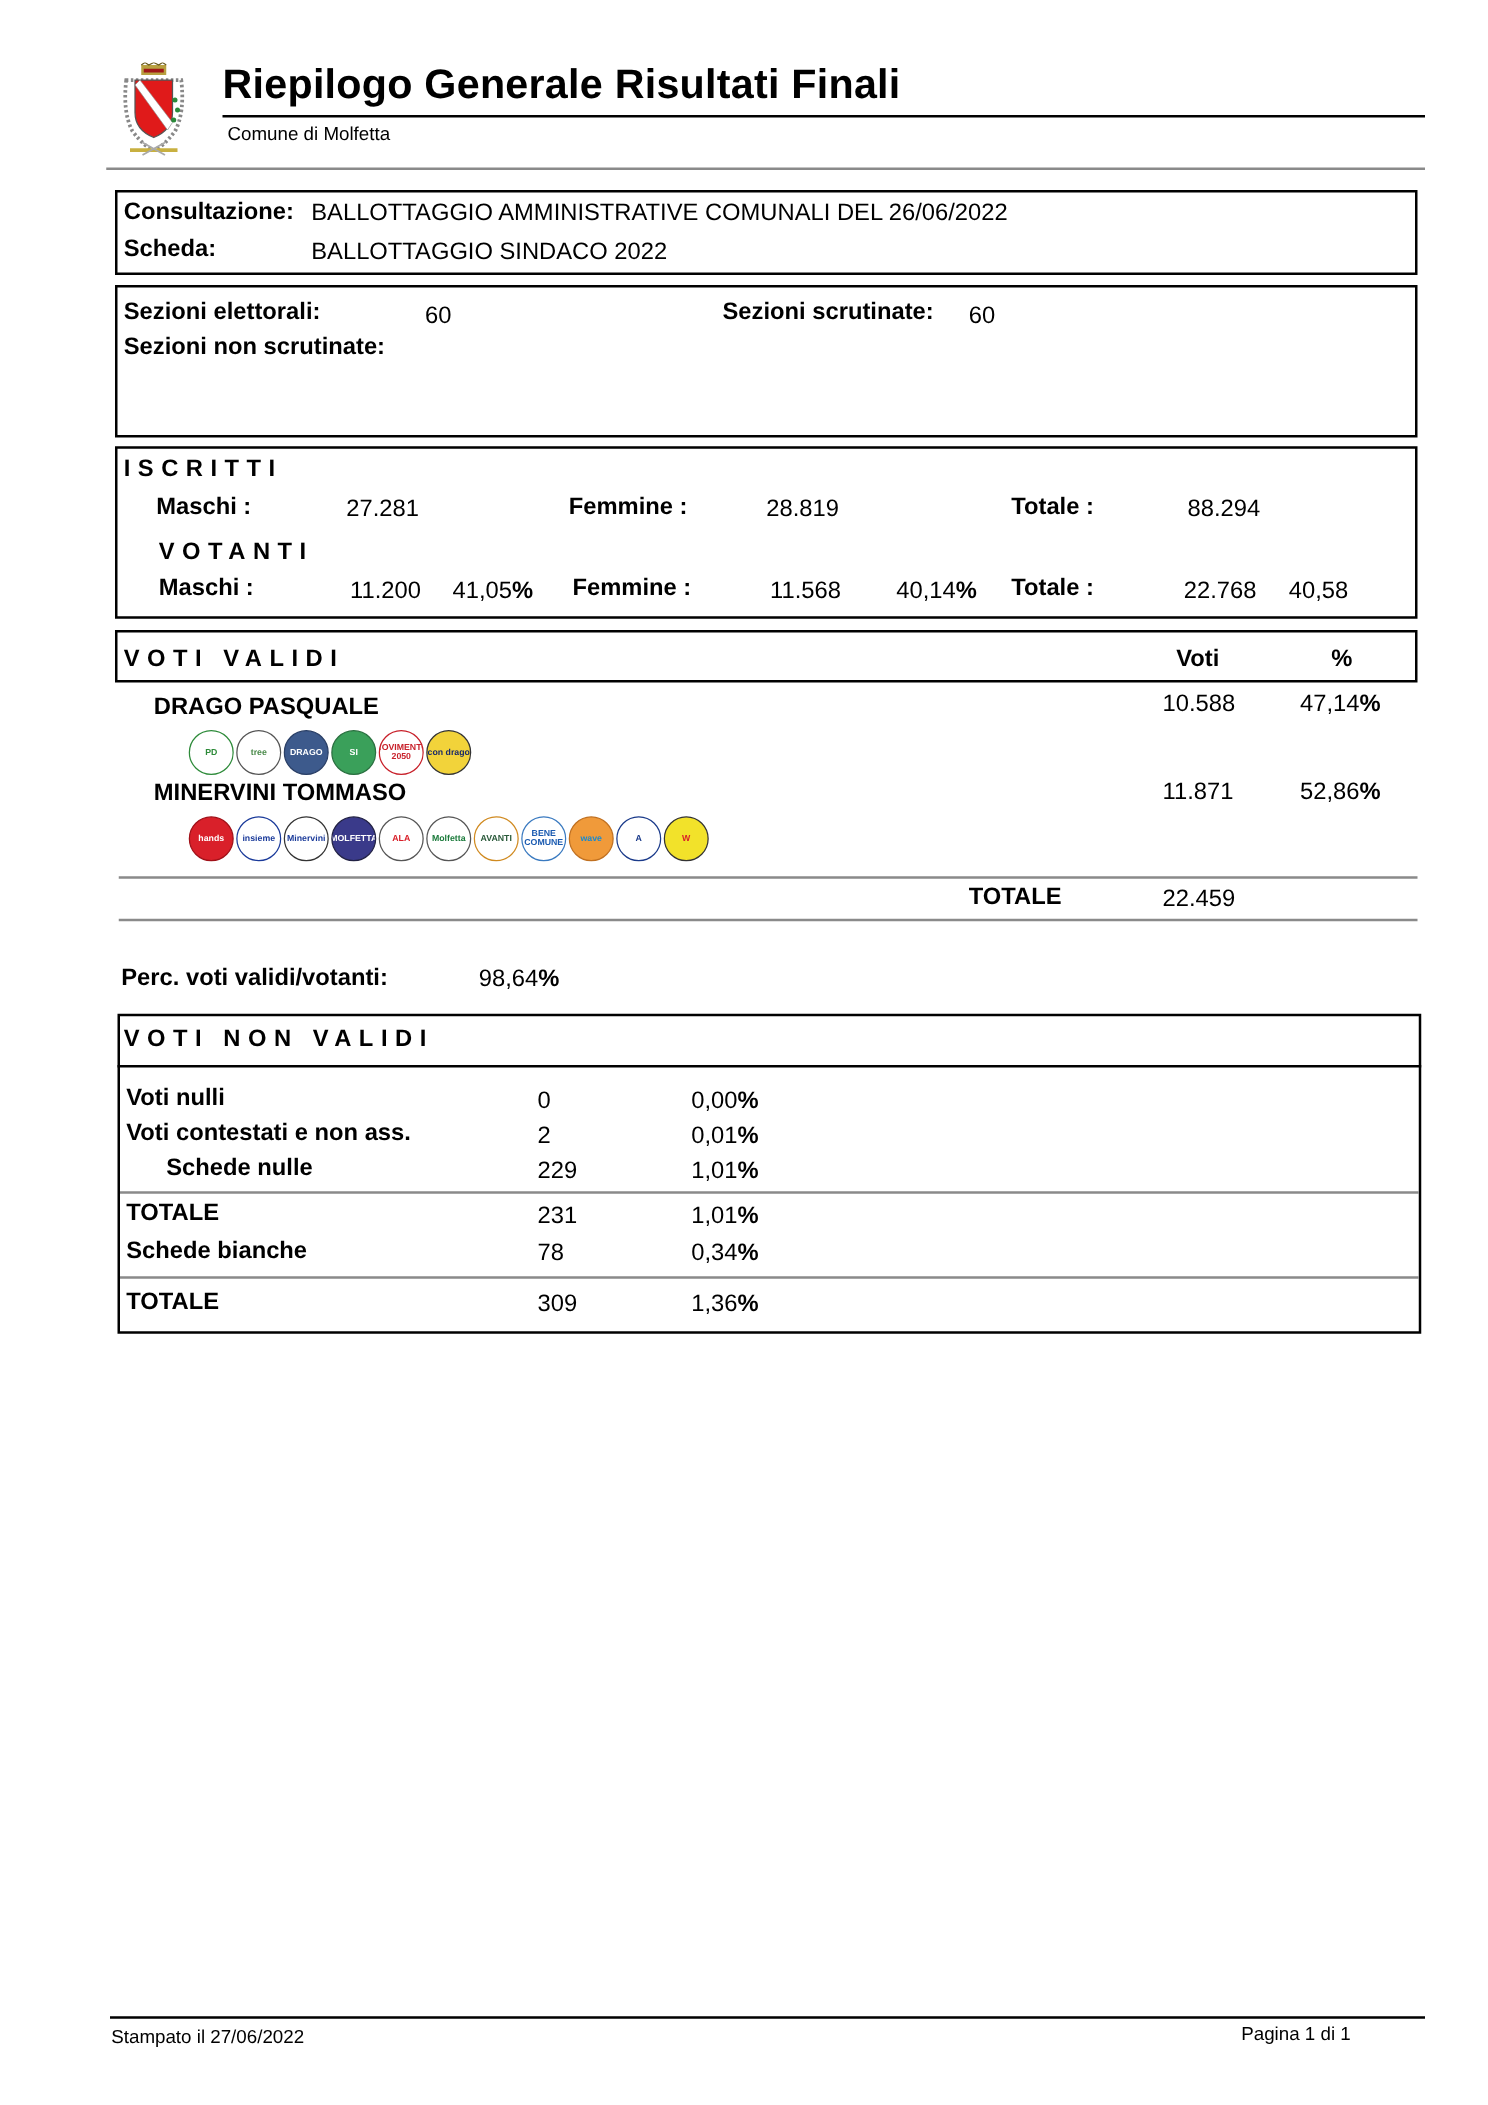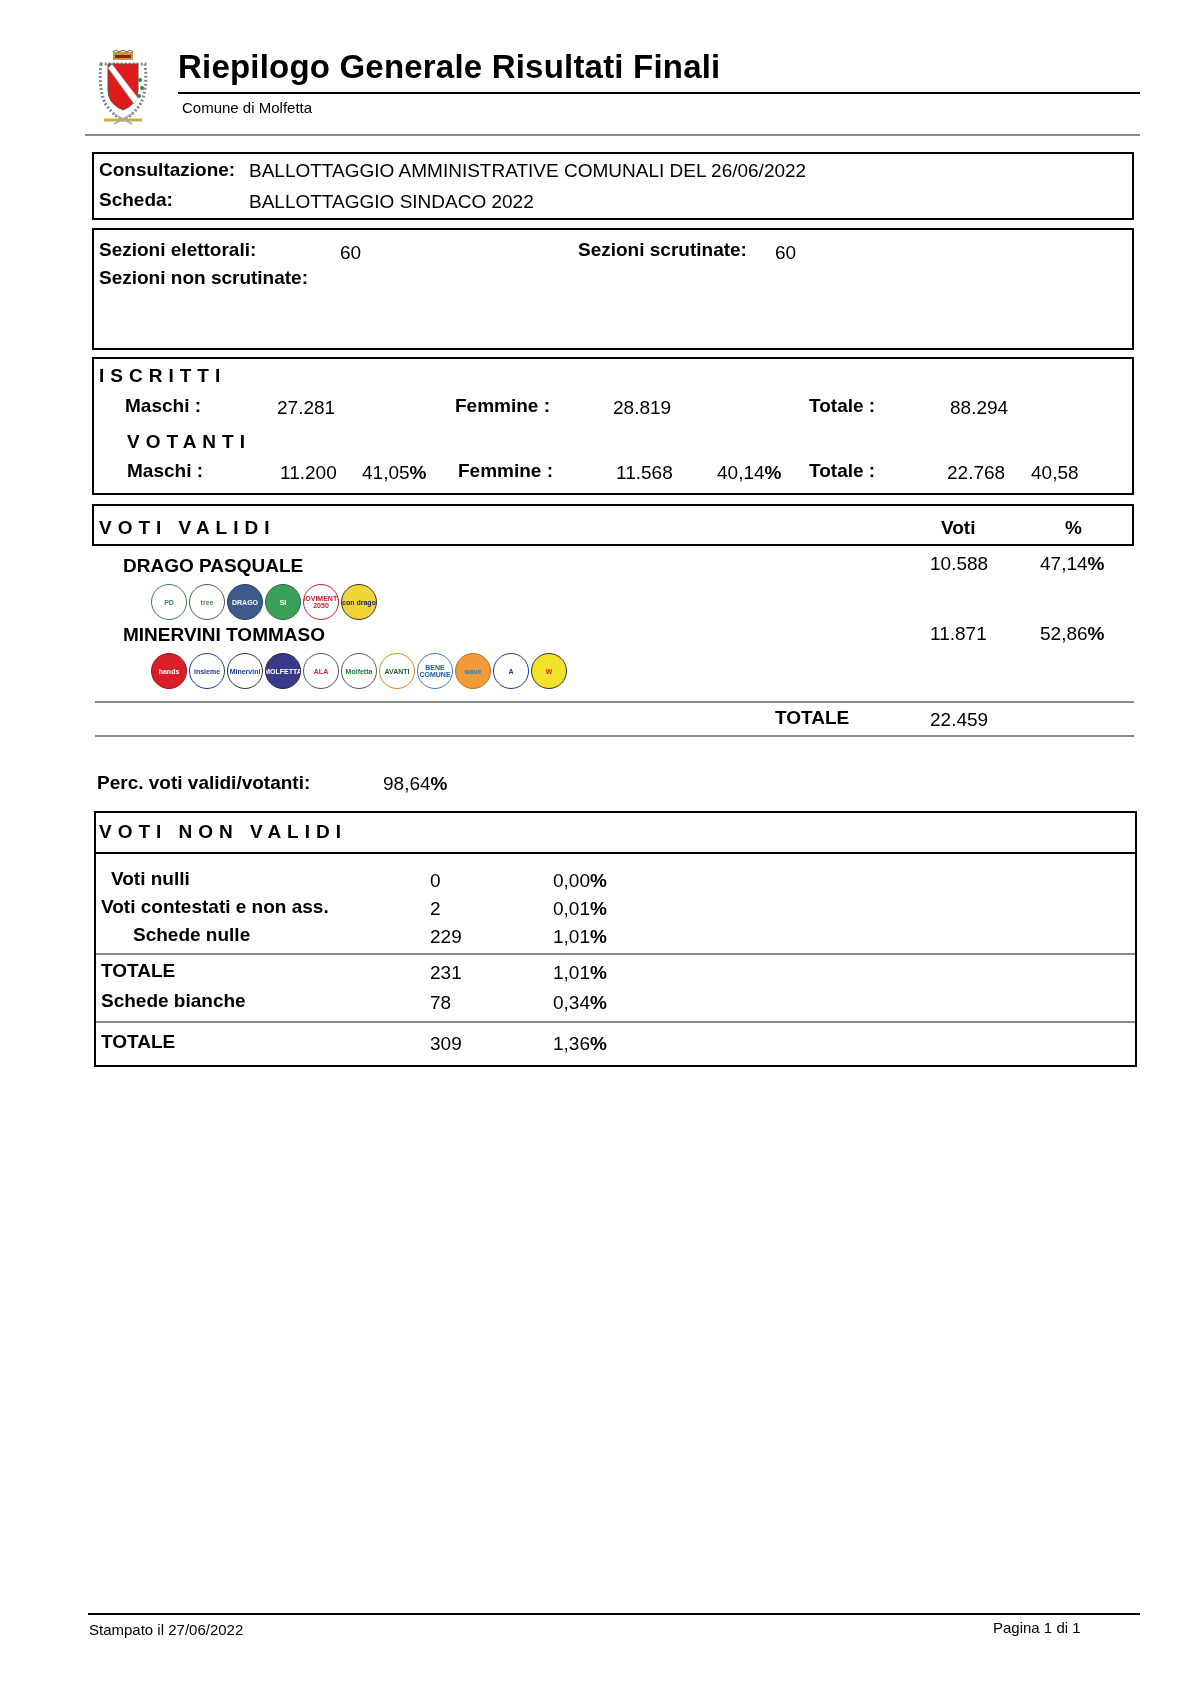--- a/index.html
+++ b/index.html
@@ -116,21 +116,21 @@
 <div class="abs val right" style="left:930px; top:709px; width:90px;">22.459</div>
 <div class="abs gray-line" style="left:95px; top:735px; width:1039px;"></div>
 
 <div class="abs lbl" style="left:97px; top:772px;">Perc. voti validi/votanti:</div>
 <div class="abs val" style="left:383px; top:773px;"><span>98,64</span><span class="pct-sign">%</span></div>
 
 <div class="abs box" style="left:94px; top:811px; width:1043px; height:256px;"></div>
 <div class="abs" style="left:94px; top:852px; width:1043px; height:2px; background:#000;"></div>
 <div class="abs spaced" style="left:99px; top:821px;">VOTI NON VALIDI</div>
 
-<div class="abs lbl" style="left:101px; top:868px;margin-left:10px;">Voti nulli</div>
+<div class="abs lbl" style="left:101px; top:868px;">Voti nulli</div>
 <div class="abs val right" style="left:430px; top:870px; width:84px;">0</div>
 <div class="abs val" style="left:553px; top:870px;"><span>0,00</span><span class="pct-sign">%</span></div>
 
 <div class="abs lbl" style="left:101px; top:896px;">Voti contestati e non ass.</div>
 <div class="abs val right" style="left:430px; top:898px; width:84px;">2</div>
 <div class="abs val" style="left:553px; top:898px;"><span>0,01</span><span class="pct-sign">%</span></div>
 
 <div class="abs lbl" style="left:101px; top:924px;margin-left:32px;">Schede nulle</div>
 <div class="abs val right" style="left:430px; top:926px; width:84px;">229</div>
 <div class="abs val" style="left:553px; top:926px;"><span>1,01</span><span class="pct-sign">%</span></div>

